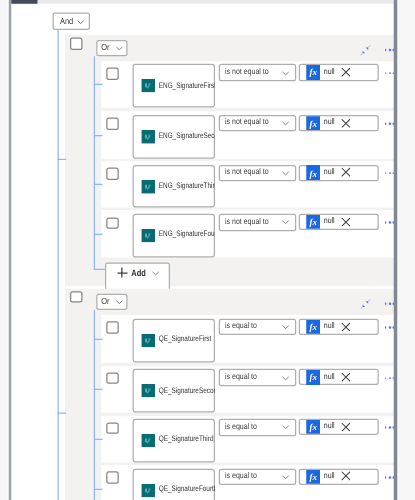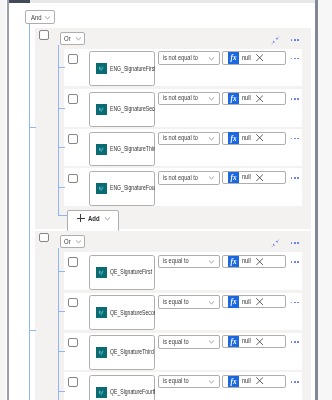--- a/index.html
+++ b/index.html
@@ -7,21 +7,21 @@
        font-family:"Liberation Sans",sans-serif;}
   .page{position:absolute;left:0;top:0;width:332px;height:400px;background:#fff;overflow:hidden;}
 
   
   .leftgutter{position:absolute;left:0;top:0;width:6px;height:400px;background:#f6f6f6;}
   .vscroll-inner{position:absolute;left:6.9px;top:0;width:2.6px;height:400px;background:#99a0a8;}
   .hscroll-track{position:absolute;left:9px;top:0;width:306px;height:3px;background:#e8e8e8;}
   .hscroll-thumb{position:absolute;left:9px;top:0;width:21px;height:3px;background:#434b5a;}
   .vscroll-outer{position:absolute;left:314.6px;top:0;width:3.1px;height:400px;background:#818894;}
   .rightgutter{position:absolute;left:317.7px;top:0;width:15px;height:400px;background:#f7f7f7;}
-  .canvas{position:absolute;left:9px;top:3px;width:306px;height:397px;background:#fff;overflow:hidden;}
+  .canvas{position:absolute;left:26px;top:3px;width:306px;height:397px;background:#fff;overflow:hidden;}
 
   
   .dd{position:absolute;box-sizing:border-box;border:1px solid #b0aeac;border-radius:2px;
       background:#fff;display:flex;align-items:center;justify-content:space-between;
       padding:0 2.5px 0 4.5px;}
   .dd .lbl{font-size:7px;color:#3b3a39;line-height:1;display:inline-block;
            transform:scaleX(0.85);transform-origin:left center;white-space:nowrap;}
   .or-dd{padding:0 2px 0 3.5px;}
   .chev{width:7px;height:7px;flex:none;display:block;}
   .chev svg{display:block;}

